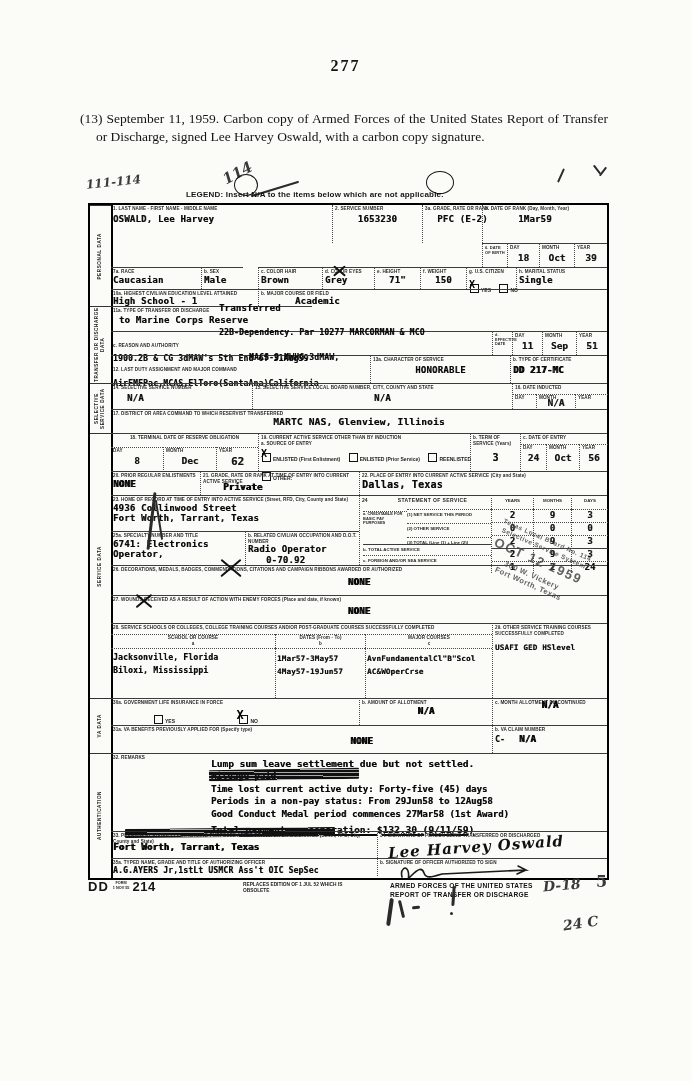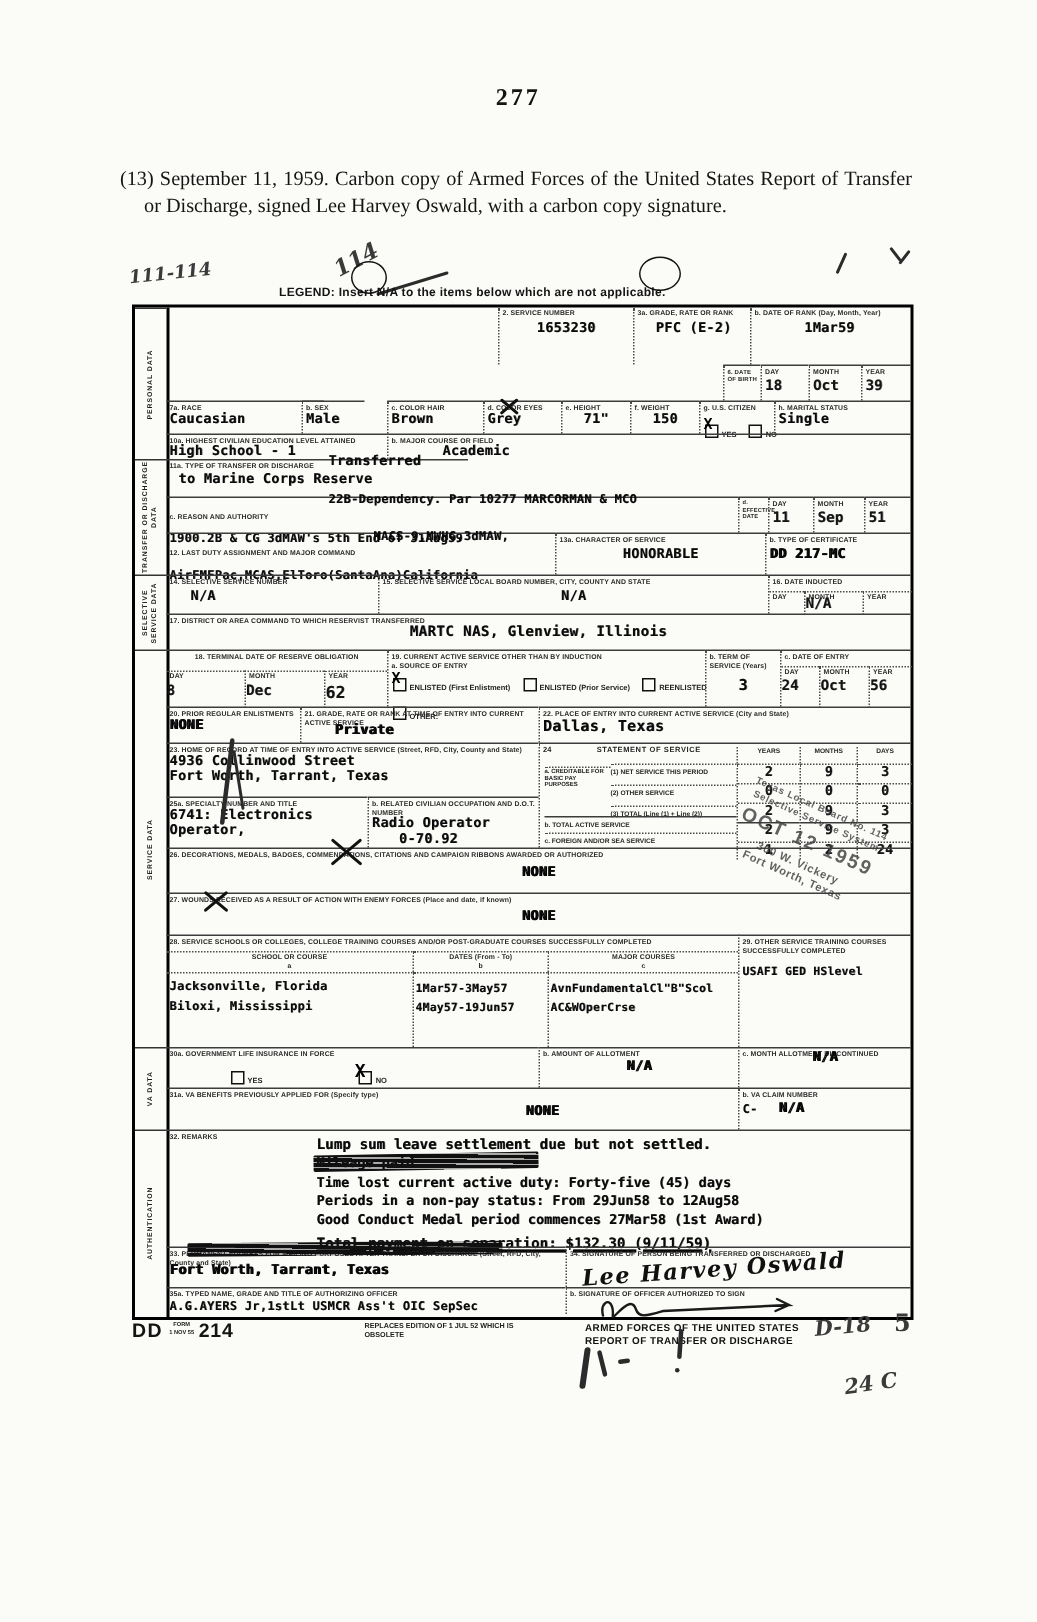--- a/index.html
+++ b/index.html
@@ -7,21 +7,21 @@
        font-family:"Liberation Sans",sans-serif;color:#141414;-webkit-font-smoothing:antialiased}
   .abs{position:absolute;box-sizing:border-box}
   .serif{font-family:"Liberation Serif",serif}
   
   #form{position:absolute;left:88px;top:203px;width:517px;height:673px;border:2.5px solid #000;background:transparent}
   .cell{position:absolute;box-sizing:border-box;border-left:1px dotted #4a4a4a;border-top:1px solid #3c3c3c;padding:1px 2px;overflow:visible}
   .nl{border-left:none}.nt{border-top:none}
   .lbl{font:600 4.6px/1.25 "Liberation Sans",sans-serif;color:#2a2a2a;letter-spacing:.1px;display:block}
   .val{font:700 9px/1.15 "DejaVu Sans Mono",monospace;color:#0a0a0a;letter-spacing:.2px;text-shadow:.4px 0 0 rgba(0,0,0,.55)}
   .v8{font-size:8px}.vc{text-align:center}.vpad{padding-top:2px}
-  .dv{font:700 9.5px/1.1 "DejaVu Sans Mono",monospace;text-align:left;text-shadow:.4px 0 0 rgba(0,0,0,.5);padding-top:2px}
+  .dv{font:700 9.5px/1.1 "DejaVu Sans Mono",monospace;text-align:center;text-shadow:.4px 0 0 rgba(0,0,0,.5);padding-top:2px}
   .cb{display:inline-block;width:7px;height:7px;border:1.2px solid #111;position:relative;vertical-align:-1px;margin:0 2px 0 1px}
   .cbx{position:absolute;left:-2px;top:-6px;font:700 10px "DejaVu Sans Mono",monospace;color:#000}
   .opt{font:600 5px/1.4 "Liberation Sans",sans-serif;color:#222;white-space:nowrap}
   
   .sideWrap{position:absolute;left:0;top:0;width:21px;height:100%;border-right:2px solid #000}
   .sideSec{position:absolute;left:0;width:21px;display:flex;align-items:center;justify-content:center;border-top:1px solid #333;box-sizing:border-box}
   .sideSec span{writing-mode:vertical-rl;transform:rotate(180deg);font:700 4.6px/1.35 "Liberation Sans",sans-serif;letter-spacing:.6px;color:#1c1c1c;text-align:center;white-space:pre-line}
   
   .hw{position:absolute;font:italic 700 13px/1 "DejaVu Serif",serif;color:#3a3a3a}
   .sig{font:italic 700 15px/1 "DejaVu Serif",serif;color:#101010;display:inline-block;transform:rotate(-4deg);letter-spacing:1px}
@@ -80,29 +80,33 @@
         <span>SERVICE DATA</span>
       </div>
     <div class="sideSec" style="top:493px;height:55px">
         <span>VA DATA</span>
       </div>
     <div class="sideSec" style="top:548px;height:123px">
         <span>AUTHENTICATION</span>
       </div>
   </div>
 
+  <div class="cell nt nl" style="left:21px;top:0;width:221px;height:38px">
+    <span class="lbl">1. LAST NAME - FIRST NAME - MIDDLE NAME</span>
+    <div class="val vpad">OSWALD, Lee Harvey</div>
+  </div>
   <div class="cell nt" style="left:242px;top:0;width:90px;height:38px">
     <span class="lbl">2. SERVICE NUMBER</span>
     <div class="val vc vpad">1653230</div>
   </div>
   <div class="cell nt" style="left:332px;top:0;width:80px;height:38px">
     <span class="lbl">3a. GRADE, RATE OR RANK</span>
     <div class="val vc vpad">PFC (E-2)</div>
   </div>
-  <div class="cell nt" style="left:410px;top:0;width:105px;height:38px">
+  <div class="cell nt" style="left:392px;top:0;width:105px;height:38px">
     <span class="lbl">b. DATE OF RANK (Day, Month, Year)</span>
     <div class="val vc vpad">1Mar59</div>
   </div>
 
   <div class="cell" style="left:392px;top:38px;width:25px;height:24px">
     <span class="lbl" style="font-size:4px">6. DATE OF BIRTH</span>
   </div>
   <div class="cell" style="left:417px;top:38px;width:32px;height:24px">
     <span class="lbl">DAY</span>
       <div class="dv">18</div>

